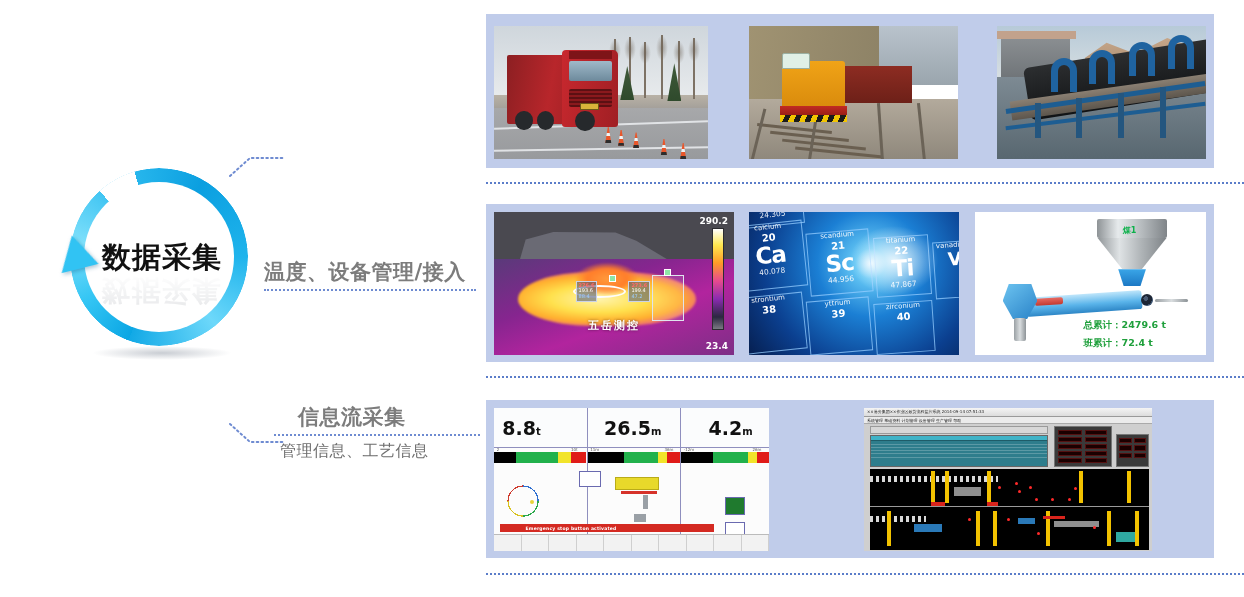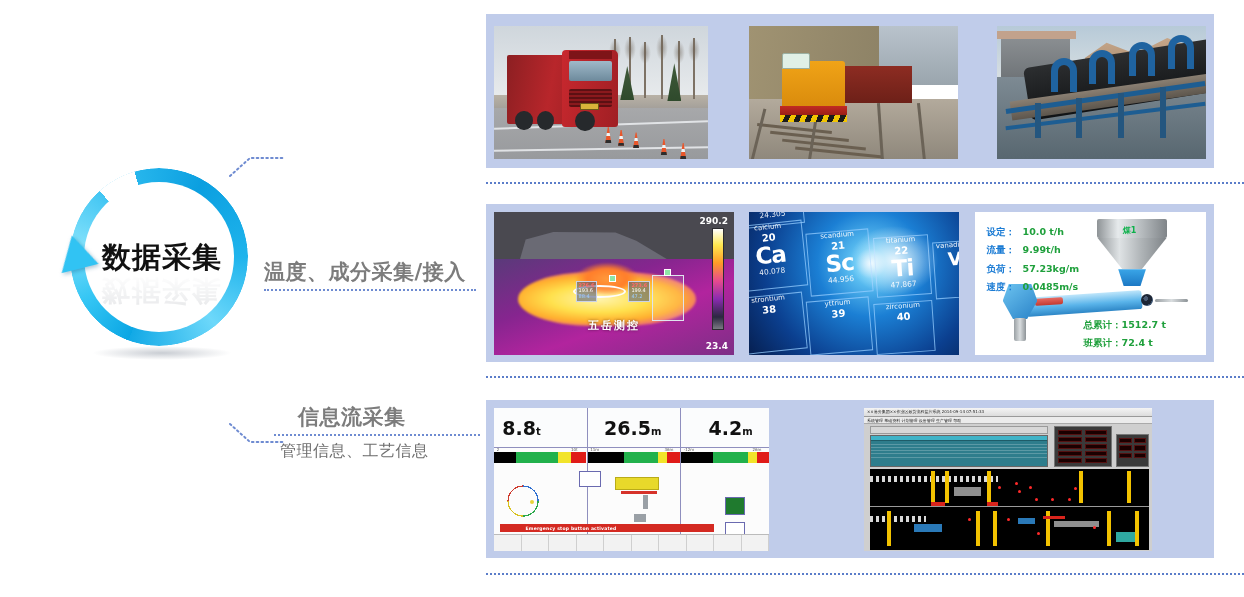--- a/index.html
+++ b/index.html
@@ -339,21 +339,21 @@
 
     <svg class="leader leader-1" viewBox="0 0 58 26">
       <polyline points="2,24 22,6 56,6" fill="none" stroke="#5577c9" stroke-width="2" stroke-dasharray="1.6 3.2" stroke-linecap="round" opacity=".85"></polyline>
     </svg>
     <svg class="leader leader-3" viewBox="0 0 58 26">
       <polyline points="2,2 22,20 56,20" fill="none" stroke="#5577c9" stroke-width="2" stroke-dasharray="1.6 3.2" stroke-linecap="round" opacity=".85"></polyline>
     </svg>
 
 
     <div class="branch b2">
-      <div class="title">温度、成分采集/接入</div>
+      <div class="title">温度、设备管理/接入</div>
       <div class="rule"></div>
     </div>
 
     <div class="branch b3">
       <div class="title">信息流采集</div>
       <div class="rule"></div>
       <div class="sub">管理信息、工艺信息</div>
     </div>
   </div>
 
@@ -529,29 +529,23 @@
         <div class="fd-hopper-label" style="left:64%;top:9%;">煤1</div>
         <div class="fd-chute" style="left:62%;top:40%;width:12%;height:12%;"></div>
 
         <div class="fd-belt" style="left:22%;top:57%;width:50%;height:13%;"></div>
         <div class="fd-red" style="left:26%;top:60%;width:12%;height:5%;"></div>
         <div class="fd-head" style="left:12%;top:50%;width:15%;height:25%;"></div>
         <div class="fd-pipe" style="left:17%;top:74%;width:5%;height:16%;"></div>
         <div class="fd-wheel" style="left:72%;top:57%;width:12px;height:12px;"></div>
         <div class="fd-pipe" style="left:78%;top:61%;width:14%;height:3px;"></div>
 
-        <div class="fd-text" style="left:5%;top:8%;">
-          <div><span class="lab">设定：</span><span>10.0 t/h</span></div>
-          <div><span class="lab">流量：</span><span>9.99t/h</span></div>
-          <div><span class="lab">负荷：</span><span>57.23kg/m</span></div>
-          <div><span class="lab">速度：</span><span>0.0485m/s</span></div>
-        </div>
 
         <div class="fd-total" style="left:47%;top:73%;">
-          <div><span>总累计：</span><span>1512.7 t</span></div>
+          <div><span>总累计：</span><span>2479.6 t</span></div>
           <div><span>班累计：</span><span>72.4 t</span></div>
         </div>
       </div>
     </div>
   </div>
   <div class="dotline d2"></div>
 
   <div class="rowpanel r3">
 
     <div class="shot" style="left:8px; top:8px; width:275px; height:143px;">

